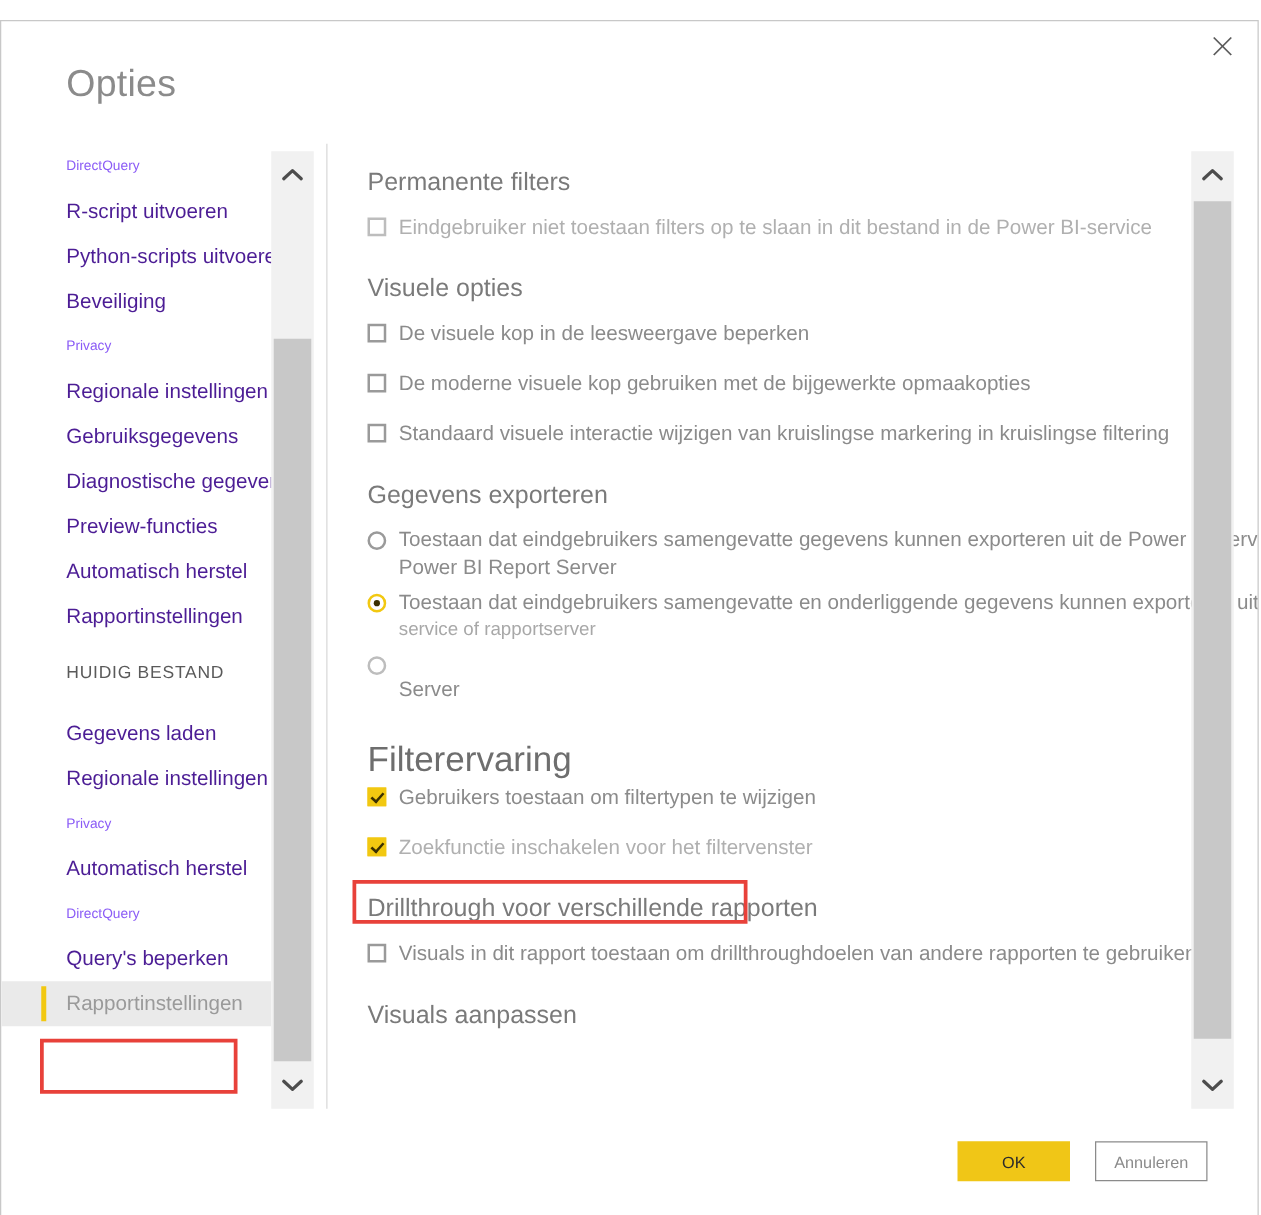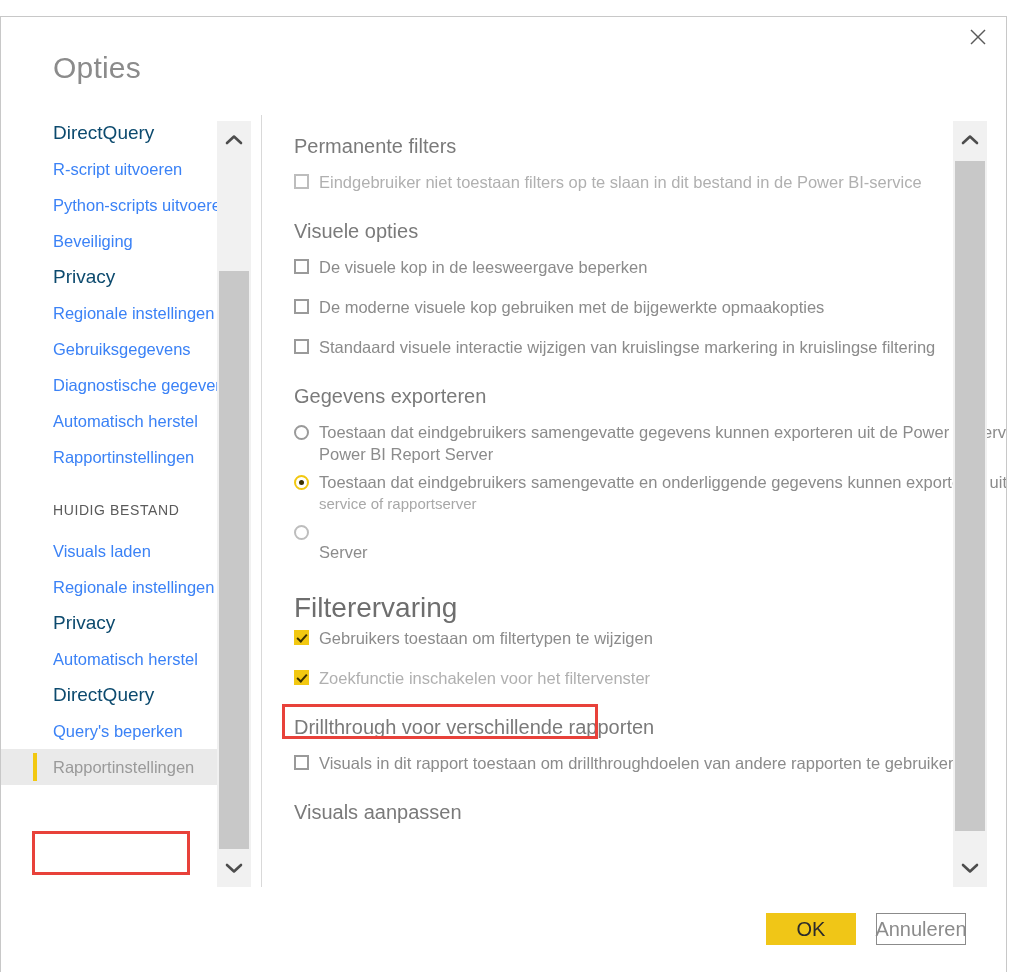--- a/index.html
+++ b/index.html
@@ -48,34 +48,34 @@
     overflow: hidden;
   }
   .nav-item {
     position: relative;
     height: 36px;
     display: flex;
     align-items: center;
     padding-left: 52px;
     box-sizing: border-box;
     font-size: 16.5px;
-    color: #3b82f6;
+    color: #4c1d95;
     white-space: nowrap;
     cursor: pointer;
   }
   .nav-item.strong {
-    color: #0c4a6e;
-    font-size: 19px;
+    color: #8b5cf6;
+    font-size: 11px;
   }
   .nav-item.section {
     color: #5a5a5a;
     font-size: 14px;
     letter-spacing: 0.6px;
     height: 40px;
-    align-items: center;
+    align-items: flex-start;
     padding-bottom: 6px;
     cursor: default;
   }
   .nav-item.selected {
     background: #eaeaea;
     color: #9a9a9a;
   }
   .nav-item.selected::before {
     content: "";
     position: absolute;
@@ -214,21 +214,21 @@
     box-sizing: border-box;
   }
   #annot-sidebar { left: 31px; top: 814px; width: 158px; height: 44px; }
   #annot-search  { left: 281px; top: 687px; width: 316px; height: 35px; }
 
   
   .btn {
     position: absolute;
     height: 32px;
     display: flex; align-items: center; justify-content: center;
-    font-size: 20px;
+    font-size: 13px;
     cursor: pointer;
     box-sizing: border-box;
   }
   #ok-button {
     left: 765px; top: 896px; width: 90px;
     background: #f0c617;
     color: #2b2b2b;
     border: none;
   }
   #cancel-button {
@@ -270,31 +270,34 @@
       <div class="nav-item">
         <span>Regionale instellingen</span>
       </div>
       <div class="nav-item">
         <span>Gebruiksgegevens</span>
       </div>
       <div class="nav-item">
         <span>Diagnostische gegevens</span>
       </div>
       <div class="nav-item">
+        <span>Preview-functies</span>
+      </div>
+      <div class="nav-item">
         <span>Automatisch herstel</span>
       </div>
       <div class="nav-item">
         <span>Rapportinstellingen</span>
       </div>
       <div class="nav-spacer"></div>
       <div class="nav-item section">
         <span>HUIDIG BESTAND</span>
       </div>
       <div class="nav-item">
-        <span>Visuals laden</span>
+        <span>Gegevens laden</span>
       </div>
       <div class="nav-item">
         <span>Regionale instellingen</span>
       </div>
       <div class="nav-item strong">
         <span>Privacy</span>
       </div>
       <div class="nav-item">
         <span>Automatisch herstel</span>
       </div>

